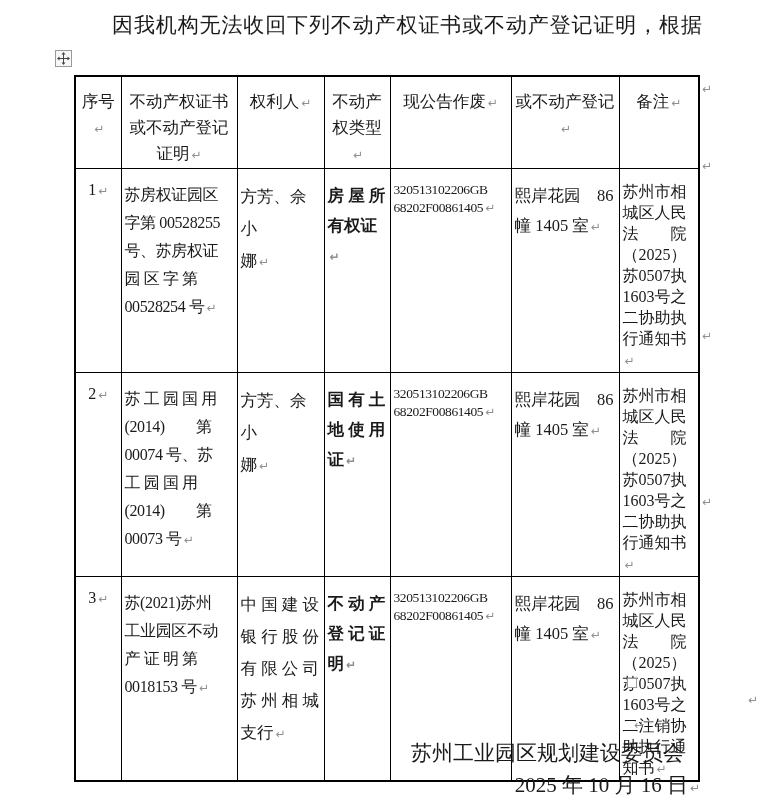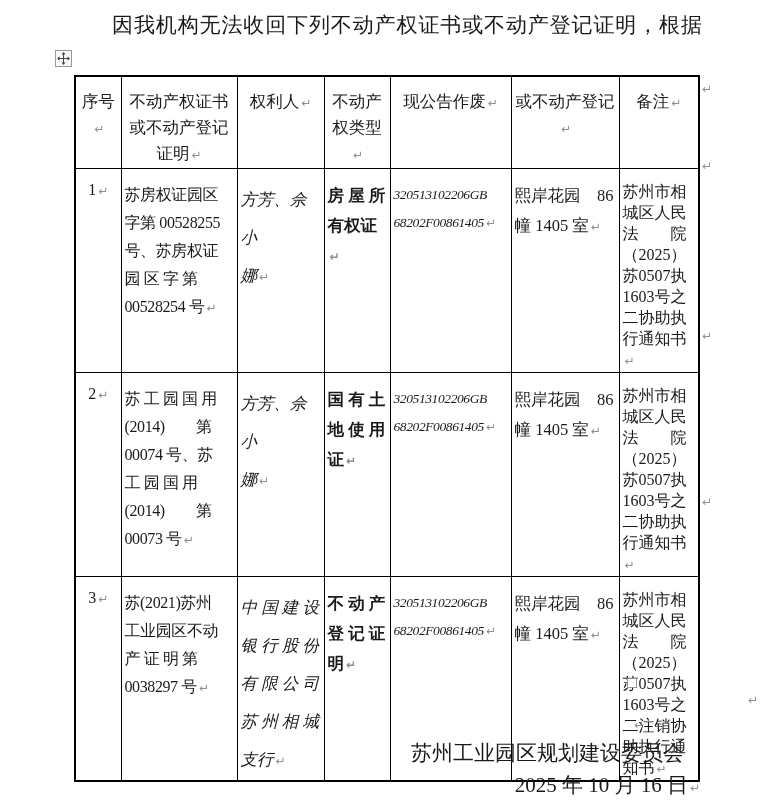--- a/index.html
+++ b/index.html
@@ -32,23 +32,23 @@
   .doc th, .doc td {
     border:1px solid #000; vertical-align:top; padding:12px 3px 0 3px;
     font-weight:normal;
   }
   .doc th { text-align:center; font-size:16.5px; line-height:26px; }
   .ct { white-space:pre-line; }
   tr.r0 { height:80px; } tr.r1 { height:170px; } tr.r2 { height:166px; } tr.r3 { height:185px; }
 
   td.seq    { text-align:center; font-size:16px; }
   td.cert   { font-size:16px;   line-height:28px; letter-spacing:-0.4px; }
-  td.holder { font-size:16.5px; line-height:38px;font-style:italic; }
+  td.holder { font-size:16.5px; line-height:32px; }
   td.type   { font-size:16.5px; line-height:30px;font-weight:bold; }
-  td.unit   { font-size:13.5px; line-height:28px; letter-spacing:-0.4px;font-style:italic; }
+  td.unit   { font-size:13.5px; line-height:18px; letter-spacing:-0.4px; }
   td.loc    { font-size:16.5px; line-height:30px;margin-left:39px; }
   td.note   { font-size:16px;   line-height:21px; }
 
   
   .move-handle {
     position:absolute; left:55px; top:50px; width:17px; height:17px;
     border:1px solid #9a9a9a; background:#f7f7f7;
     display:flex; align-items:center; justify-content:center;
   }
   .resize-handle {
@@ -163,21 +163,21 @@
 苏0507执
 1603号之
 二协助执
 行通知书</span><span class="mark">↵</span></td>
     </tr>
     <tr class="r3">
       <td class="seq"><span class="ct">3</span><span class="mark">↵</span></td>
       <td class="cert"><span class="ct">苏(2021)苏州
 工业园区不动
 产 证 明 第
-0038297 号</span><span class="mark">↵</span></td>
+0018153 号</span><span class="mark">↵</span></td>
       <td class="holder"><span class="ct">中 国 建 设
 银 行 股 份
 有 限 公 司
 苏 州 相 城
 支行</span><span class="mark">↵</span></td>
       <td class="type"><span class="ct">不 动 产
 登 记 证
 明</span><span class="mark">↵</span></td>
       <td class="unit"><span class="ct">320513102206GB
 68202F00861405</span><span class="mark">↵</span></td>

